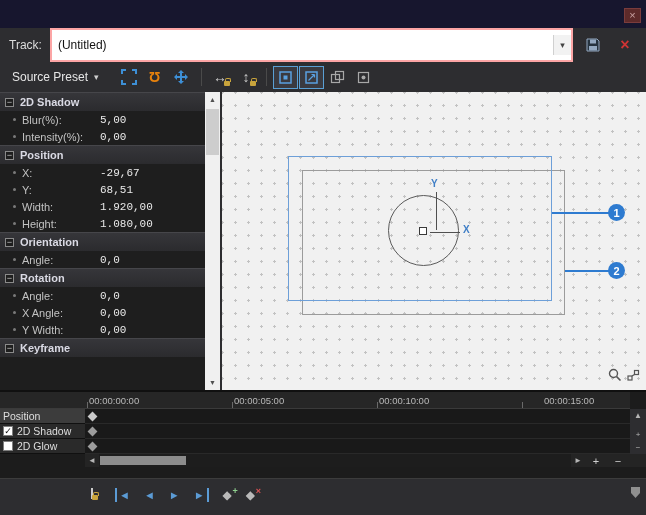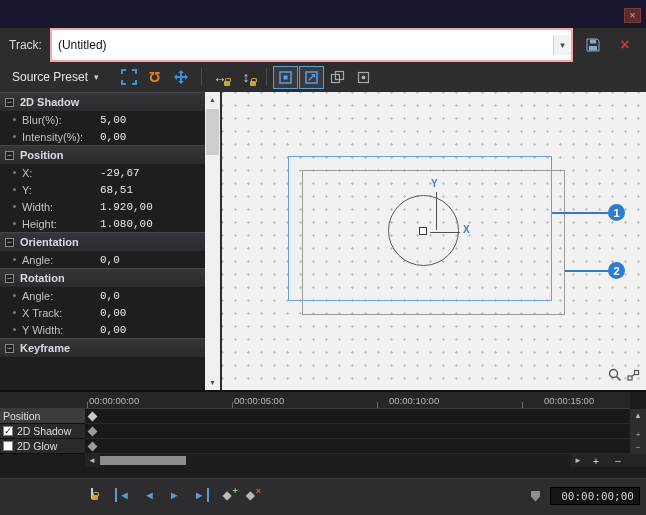--- a/index.html
+++ b/index.html
@@ -249,21 +249,21 @@
       <span class="collapse-box">−</span>
       <span>Rotation</span>
     </div>
     <div class="prop-row">
       <span class="bullet"></span>
       <span class="prop-label">Angle:</span>
       <span class="prop-value">0,0</span>
     </div>
     <div class="prop-row">
       <span class="bullet"></span>
-      <span class="prop-label">X Track:</span>
+      <span class="prop-label">X Angle:</span>
       <span class="prop-value">0,00</span>
     </div>
     <div class="prop-row">
       <span class="bullet"></span>
       <span class="prop-label">Y Width:</span>
       <span class="prop-value">0,00</span>
     </div>
 
     <div class="sec-header">
       <span class="collapse-box">−</span>
@@ -315,21 +315,21 @@
         </svg>
       </div>
     </div>
   </div>
 
   <div class="timeline">
     <div class="tl-labelcol-head"></div>
     <div class="tl-ruler">
       <span class="tl-ruler-label" style="left:4px">00:00:00:00</span>
       <span class="tl-ruler-label" style="left:149px">00:00:05:00</span>
-      <span class="tl-ruler-label" style="left:304px">00:00:10:00</span>
+      <span class="tl-ruler-label" style="left:294px">00:00:10:00</span>
       <span class="tl-ruler-label" style="left:459px">00:00:15:00</span>
       <div class="tl-tick" style="left:2px"></div>
       <div class="tl-tick" style="left:147px"></div>
       <div class="tl-tick" style="left:292px"></div>
       <div class="tl-tick" style="left:437px"></div>
     </div>
 
     <div class="tl-label sel" style="top:17px">
       <span>Position</span>
     </div>
@@ -401,19 +401,16 @@
         <span class="kf-dia-glyph">◆</span>
         <span class="kf-over add">+</span>
       </span>
       <span class="kf-btn">
         <span class="kf-dia-glyph">◆</span>
         <span class="kf-over del">×</span>
       </span>
     </div>
     <div class="tc-wrap">
       <span class="marker-glyph"></span>
-      <div class="timecode">
-        <span>00:00:00;00</span>
-      </div>
     </div>
   </div>
 
 </div>
 
 </body></html>

